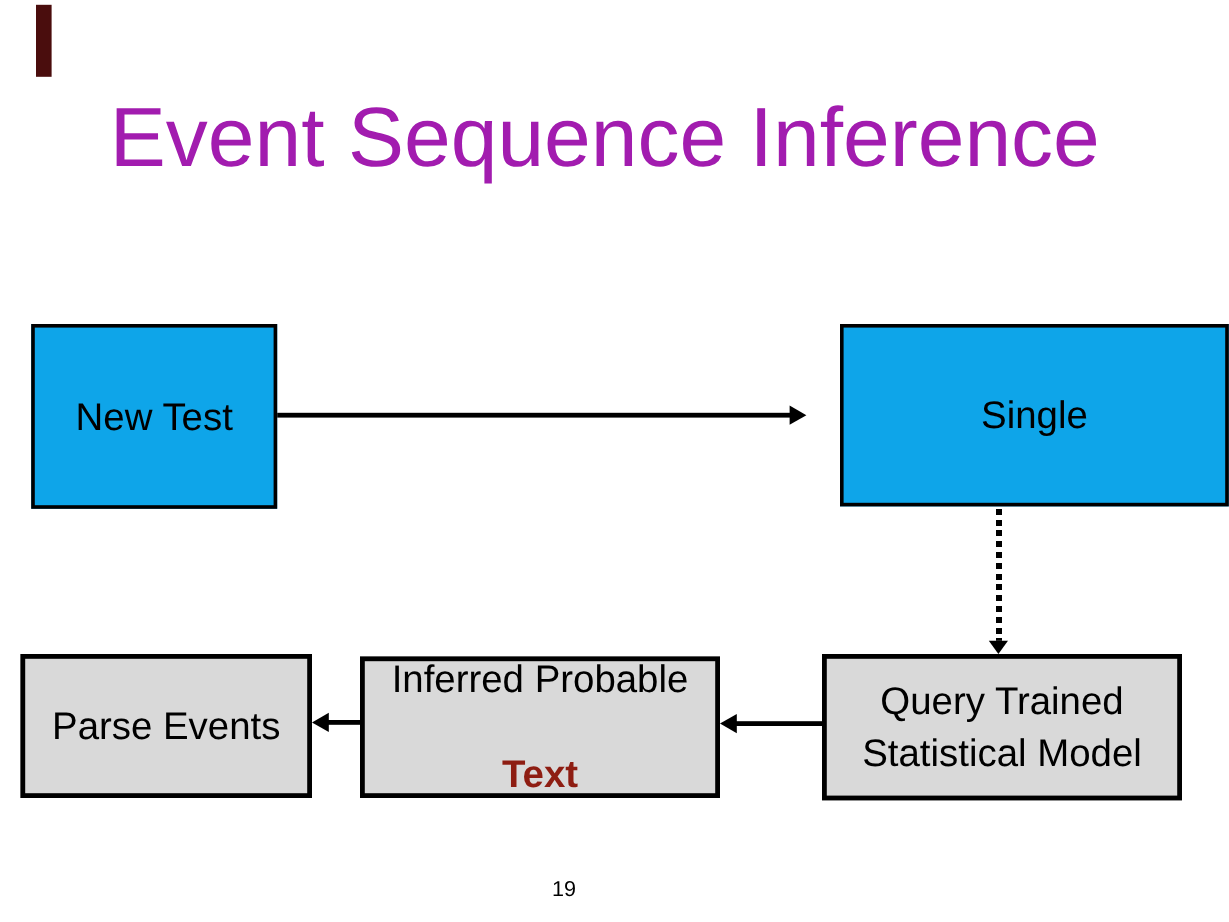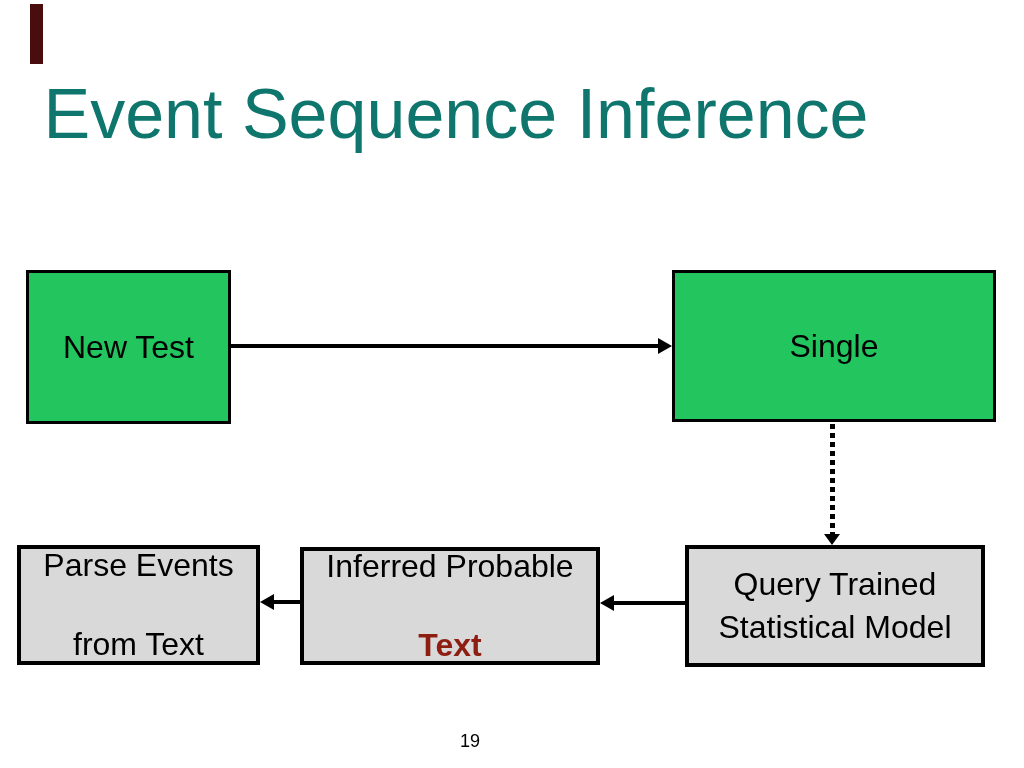--- a/index.html
+++ b/index.html
@@ -9,34 +9,34 @@
     font-family: "Liberation Sans", sans-serif;
     position: relative; overflow: hidden;
   }
   .slide { position: absolute; left: 0; top: 0; width: 1024px; height: 768px; background: var(--background, #fff); }
 
   .ribbon { position: absolute; left: 30px; top: 4px; width: 13px; height: 60px; background: var(--ribbon, #4a0d0d); }
 
   .title {
     position: absolute; left: 0; top: 79px; width: 912px;
     text-align: center; font-size: 70px; line-height: 1.0;
-    color: #0f766e; white-space: nowrap;
+    color: #a21caf; white-space: nowrap; padding-left: 48px;
   }
 
   .box {
     position: absolute; box-sizing: border-box;
     display: flex; flex-direction: column; align-items: center; justify-content: center;
     text-align: center; color: #000; font-size: 32px; line-height: 43px;
   }
-  .box.white { background: #22c55e; border: 3px solid var(--box-border, #000); }
+  .box.white { background: #0ea5e9; border: 3px solid var(--box-border, #000); }
   .box.gray  { background: var(--box-gray, #d9d9d9); border: 4px solid var(--box-border, #000); }
   .red { color: var(--accent-red, #8e1d12); font-weight: bold; }
 
   #box-new-test  { left: 26px;  top: 270px; width: 205px; height: 154px; }
-  #box-single    { left: 672px; top: 270px; width: 324px; height: 152px; gap: 17px; }
+  #box-single    { left: 700px; top: 270px; width: 324px; height: 152px; gap: 17px; }
   #box-parse     { left: 17px;  top: 545px; width: 243px; height: 120px; gap: 36px; }
   #box-inferred  { left: 300px; top: 547px; width: 300px; height: 118px; gap: 36px; }
   #box-query     { left: 685px; top: 545px; width: 300px; height: 122px; }
 
   .hline { position: absolute; height: 4px; background: #000; }
   .arrowhead { position: absolute; width: 0; height: 0; }
   .ah-right { border-top: 8px solid transparent; border-bottom: 8px solid transparent; border-left: 14px solid #000; }
   .ah-left  { border-top: 8px solid transparent; border-bottom: 8px solid transparent; border-right: 14px solid #000; }
   .ah-down  { border-left: 8px solid transparent; border-right: 8px solid transparent; border-top: 11px solid #000; }
 
@@ -72,21 +72,20 @@
   <div class="box white" id="box-new-test">
     <div>New Test</div>
   </div>
 
   <div class="box white" id="box-single">
     <div>Single</div>
   </div>
 
   <div class="box gray" id="box-parse">
     <div>Parse Events</div>
-    <div>from Text</div>
   </div>
 
   <div class="box gray" id="box-inferred">
     <div>Inferred Probable</div>
     <div class="red">Text</div>
   </div>
 
   <div class="box gray" id="box-query">
     <div>Query Trained</div>
     <div>Statistical Model</div>

